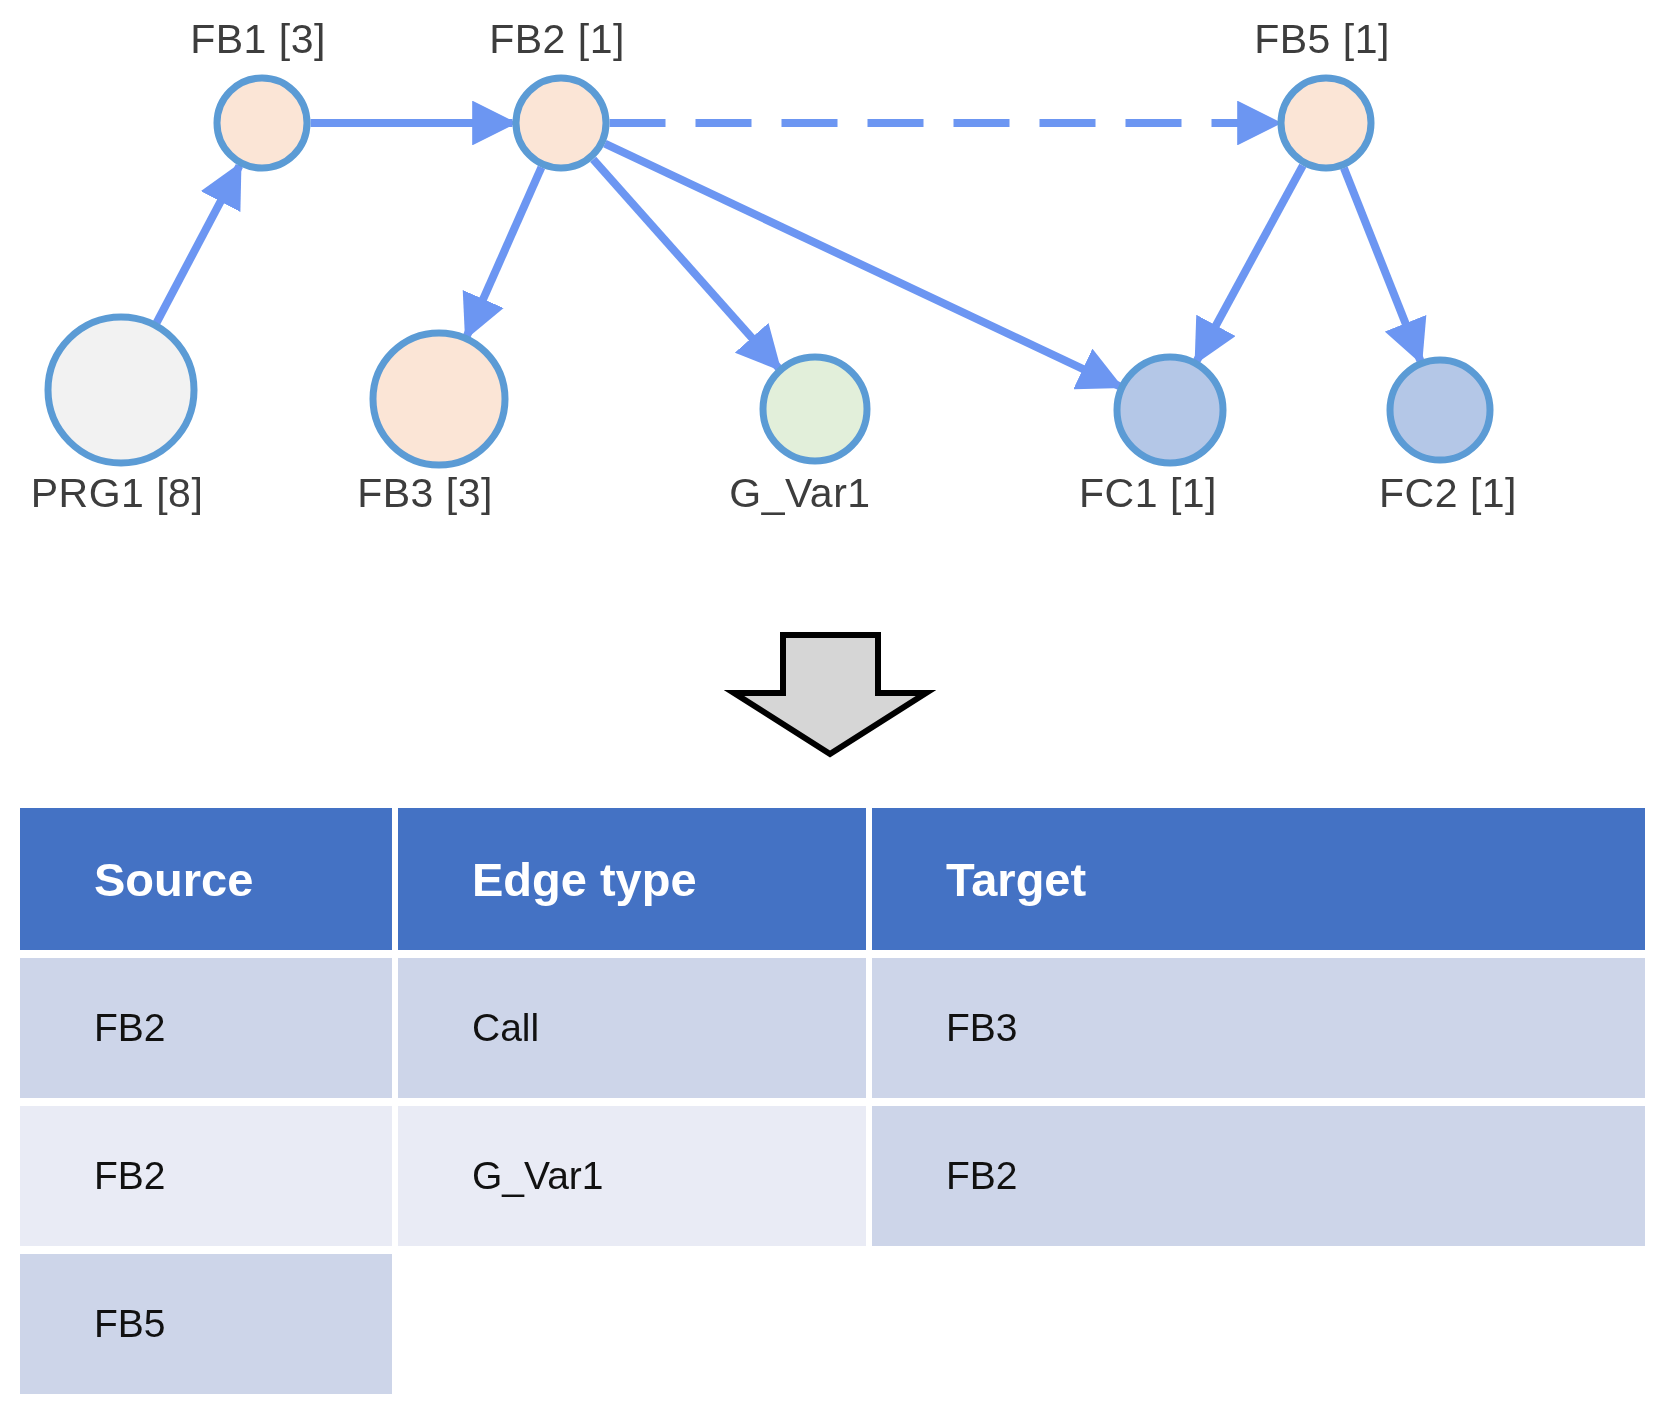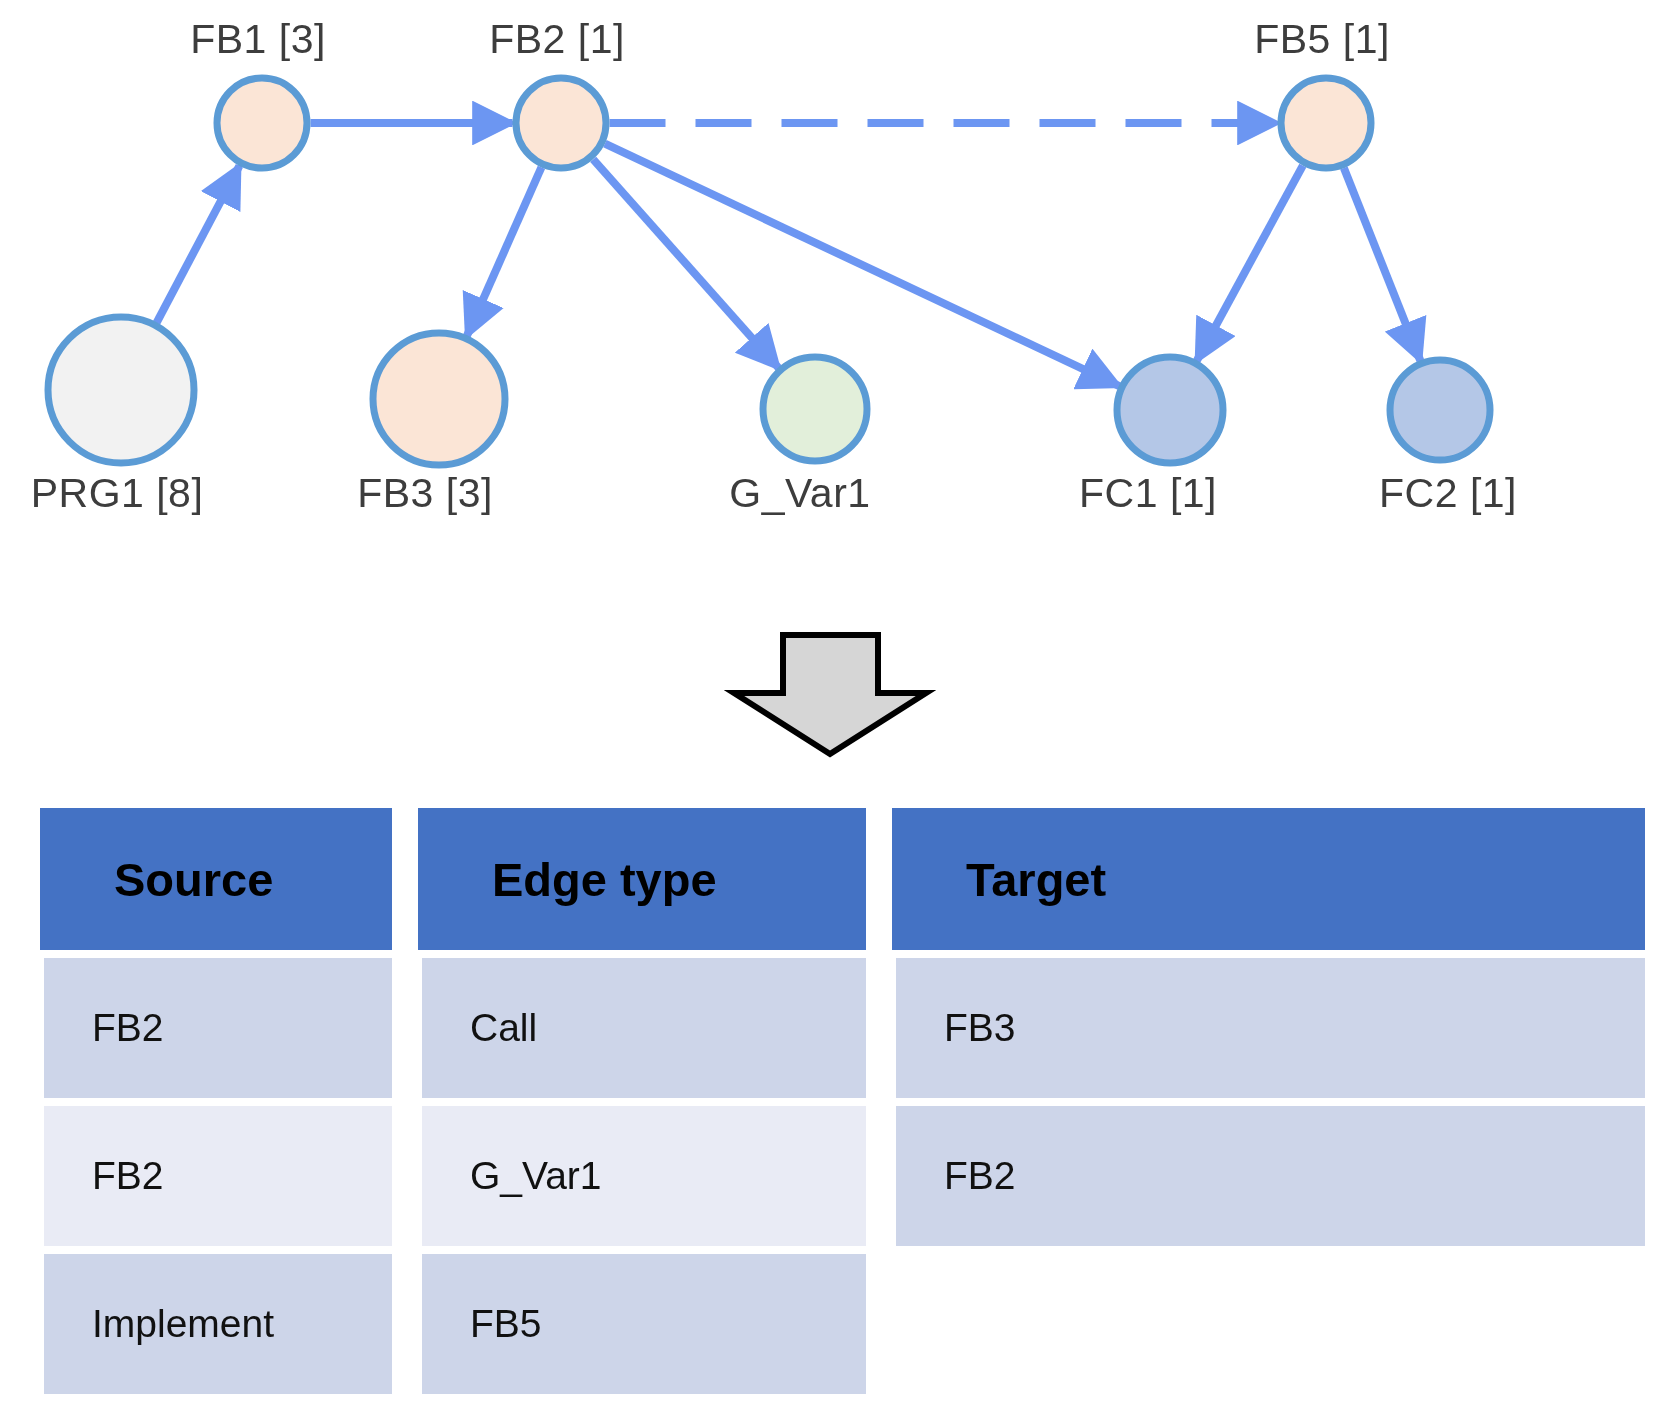--- a/index.html
+++ b/index.html
@@ -15,23 +15,23 @@
   .top-label{top:16px;}
   .bottom-label{top:470px;}
   
   #down-arrow-svg{position:absolute;left:700px;top:595px;}
   #down-arrow-svg polygon{fill:#d6d6d6;stroke:#000000;stroke-width:6;stroke-linejoin:miter;}
   
   #edge-table{position:absolute;left:20px;top:808px;width:1625px;
               display:grid;grid-template-columns:372px 468px 773px;
               grid-template-rows:142px 140px 140px 140px;
               column-gap:6px;row-gap:8px;}
-  .th{background:#4472c4;color:#000000;font-weight:bold;font-size:47px;
-      display:flex;align-items:center;padding-left:74px;margin-left:20px;}
-  .td{display:flex;align-items:center;padding-left:48px;font-size:39px;color:#111111;margin-left:24px;}
+  .th{background:#4472c4;color:#ffffff;font-weight:bold;font-size:47px;
+      display:flex;align-items:center;padding-left:74px;}
+  .td{display:flex;align-items:center;padding-left:74px;font-size:39px;color:#111111;}
   .band-a{background:#cdd5e9;}
   .band-b{background:#e9ebf5;}
 </style>
 </head>
 <body>
 
 <div id="stage">
 
   <svg id="graph-svg" width="1664" height="560" viewBox="0 0 1664 560">
     <defs>
@@ -78,17 +78,16 @@
     <div class="th">Target</div>
 
     <div class="td band-a">FB2</div>
     <div class="td band-a">Call</div>
     <div class="td band-a">FB3</div>
 
     <div class="td band-b">FB2</div>
     <div class="td band-b">G_Var1</div>
 
     <div class="td band-a">FB2</div>
-    <div class="td band-a">Implement</div>
     <div class="td band-a">FB5</div>
   </div>
 
 </div>
 
 </body></html>

